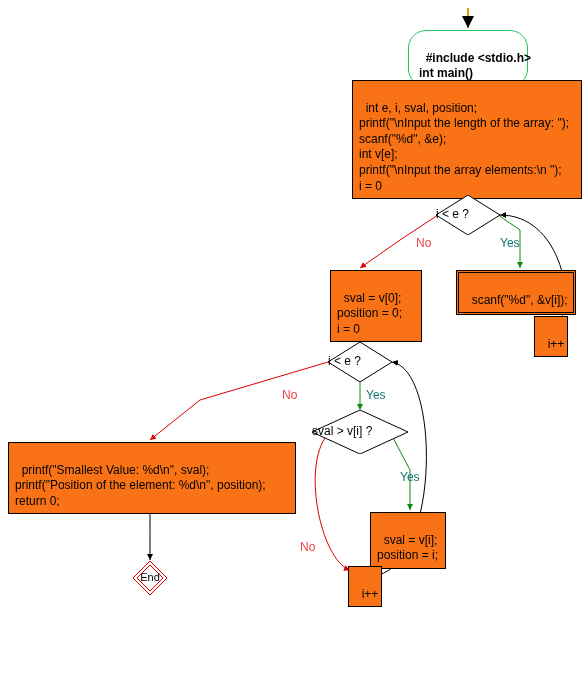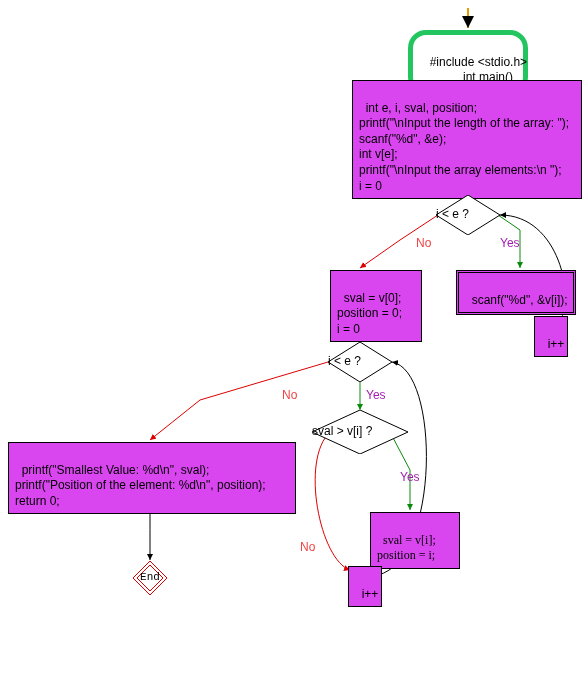--- a/index.html
+++ b/index.html
@@ -9,68 +9,69 @@
     font-size: 12px;
     background: #fff;
     width: 584px;
     height: 673px;
     position: relative;
     overflow: hidden;
   }
   .node-rect {
     position: absolute;
     border: 1px solid #000;
-    background: #d946ef;
+    background: #f97316;
     padding: 4px 6px;
     box-sizing: border-box;
     line-height: 1.3;
     white-space: pre;
     text-align: left;
   }
   .node-rounded {
     position: absolute;
-    border: 5px solid #22c55e;
+    border: 1px solid #22c55e;
     background: #fff;
     border-radius: 18px;
     padding: 4px 10px;
     box-sizing: border-box;
     line-height: 1.3;
-    text-align: right;
+    text-align: left;
     white-space: pre;
+    font-weight: bold;
   }
   .diamond {
     position: absolute;
     width: 0; height: 0; 
   }
   .diamond svg { position:absolute; left:0; top:0; }
   .diamond .label {
     position: absolute;
     text-align: left;
     white-space: pre;
   }
   .edge-label {
     position: absolute;
     font-size: 12px;
   }
-  .green { color: #a21caf; }
+  .green { color: #0f766e; }
   .red { color: #ef4444; }
   .double-box {
     border: 3px double #000;
     padding: 4px 6px;
   }
   svg.edges {
     position: absolute;
     left: 0; top: 0;
     width: 584px; height: 673px;
     pointer-events: none;
   }
   
   .end-outer {
     position: absolute;
-    width: 36px; height: 36px; font-family: Liberation Mono, monospace;
+    width: 36px; height: 36px;
   }
 </style>
 </head>
 <body>
 
 <svg class="edges">
   <defs>
     <marker id="arrow" markerWidth="8" markerHeight="8" refX="6" refY="3" orient="auto">
       <path d="M0,0 L6,3 L0,6 Z" fill="#000"></path>
     </marker>
@@ -161,21 +162,21 @@
 
 <div class="diamond" style="left:312px; top:410px;">
   <svg width="96" height="44">
       <polygon points="48,0 96,22 48,44 0,22" fill="#fff" stroke="#000"></polygon>
     </svg>
   <div class="label" style="left:0; top:14px; width:96px;">sval &gt; v[i] ?</div>
 </div>
 <div class="edge-label green" style="left:400px; top:470px;">Yes</div>
 <div class="edge-label red" style="left:300px; top:540px;">No</div>
 
-<div class="node-rect" style="left:370px; top:512px; width:90px;font-family:Liberation Serif, serif;">
+<div class="node-rect" style="left:370px; top:512px; width:76px;">
   <span>sval = v[i];
 position = i;</span>
 </div>
 
 <div class="node-rect" style="left:348px; top:566px; width:34px; text-align:center;">
   <span>i++</span>
 </div>
 
 <div class="node-rect" style="left:8px; top:442px; width:288px;">
   <span>printf("Smallest Value: %d\n", sval);

